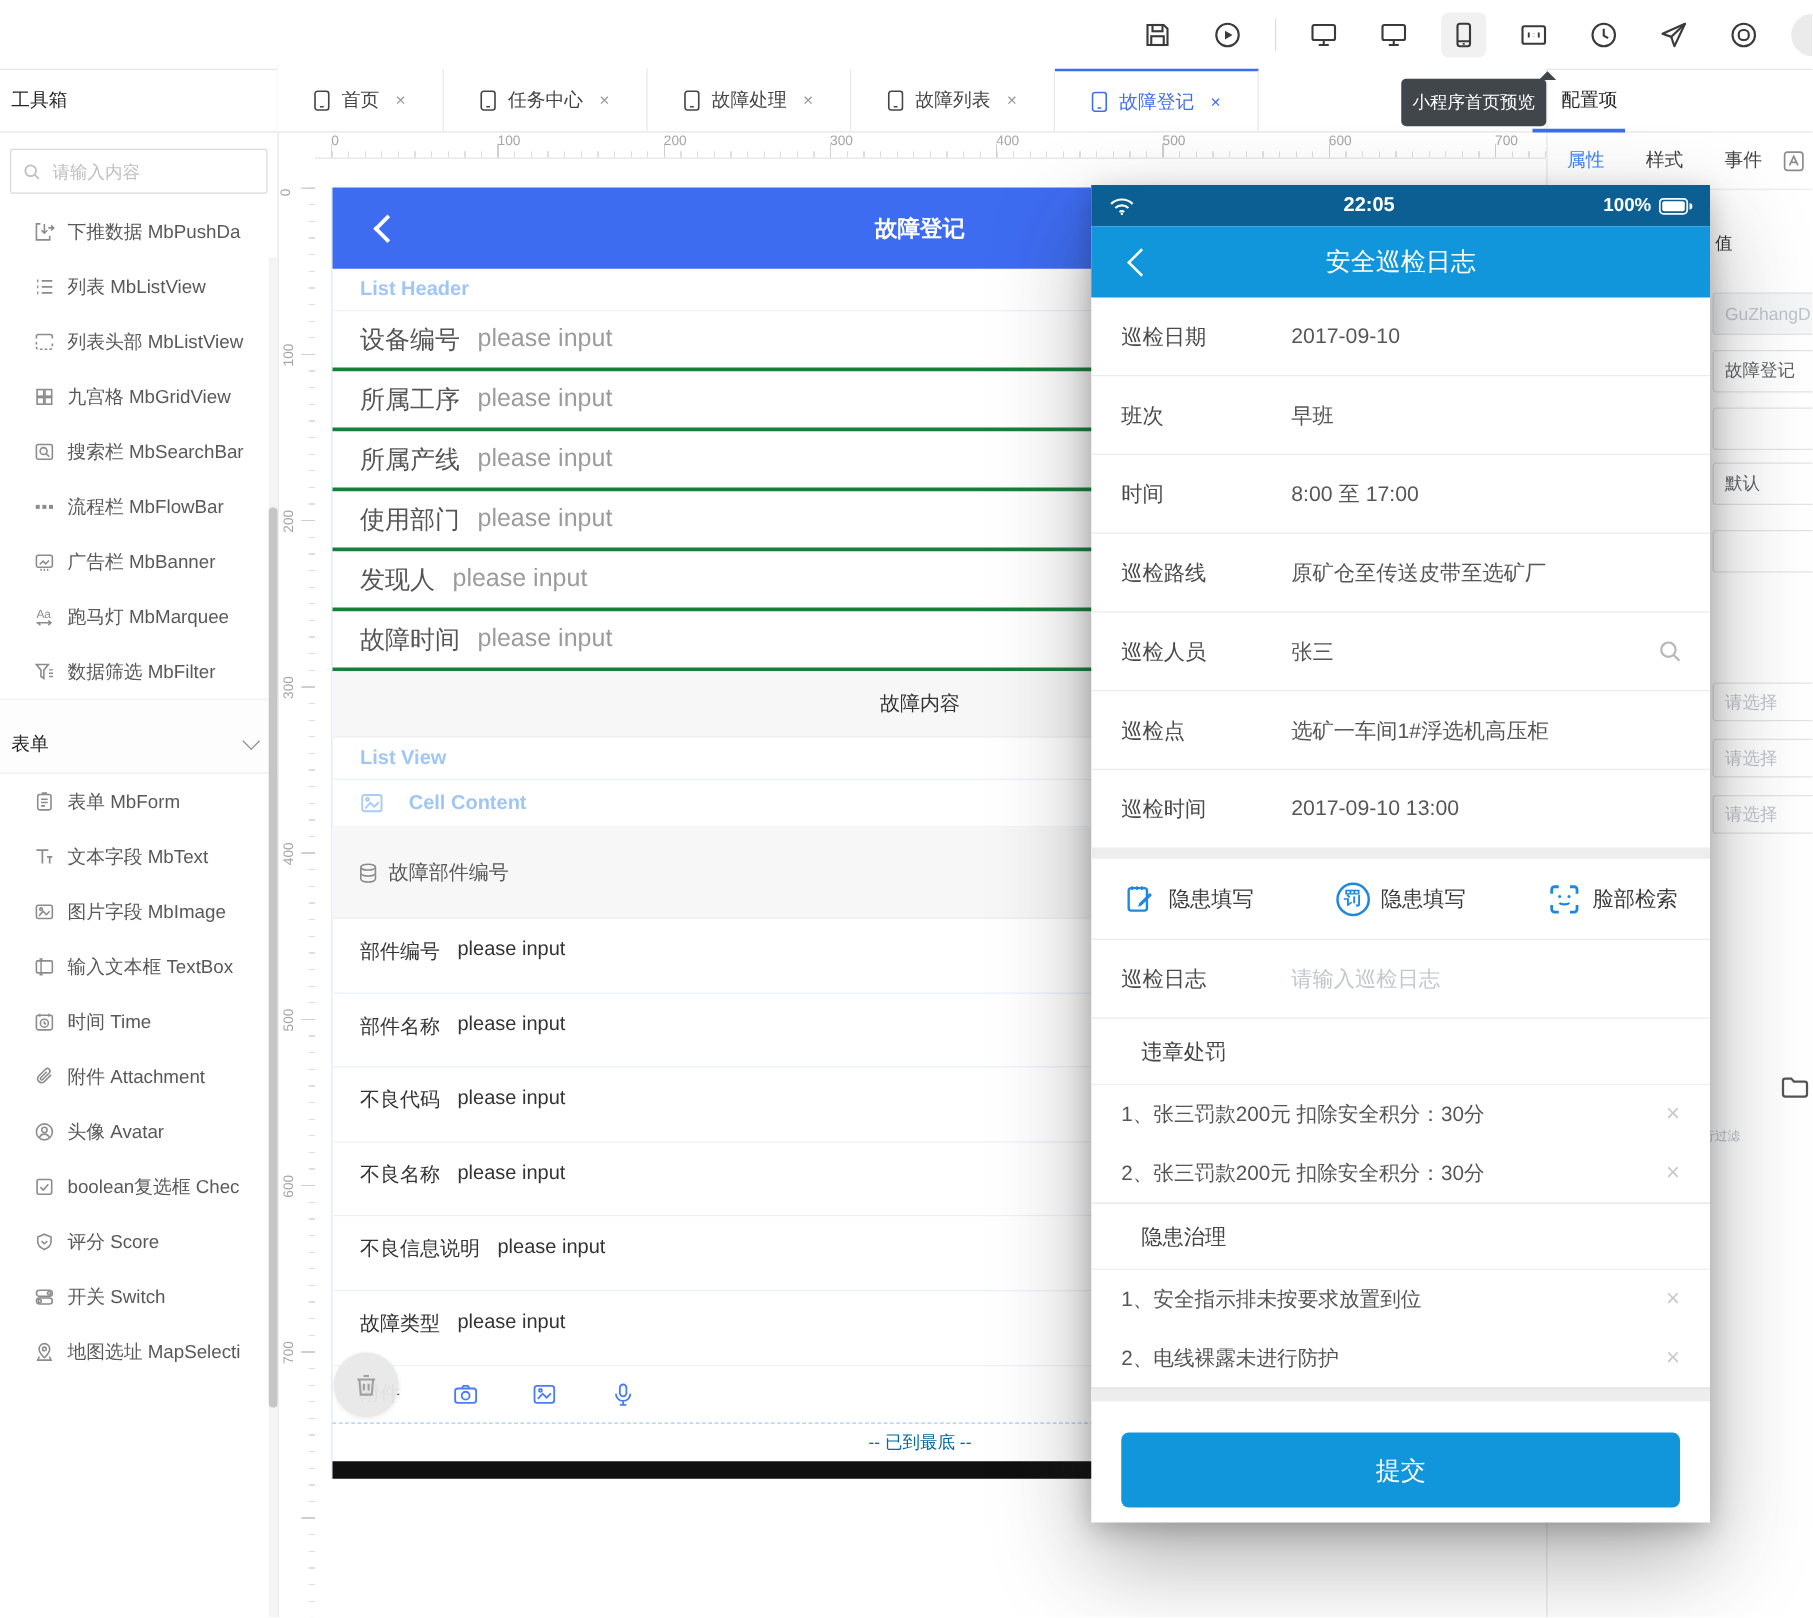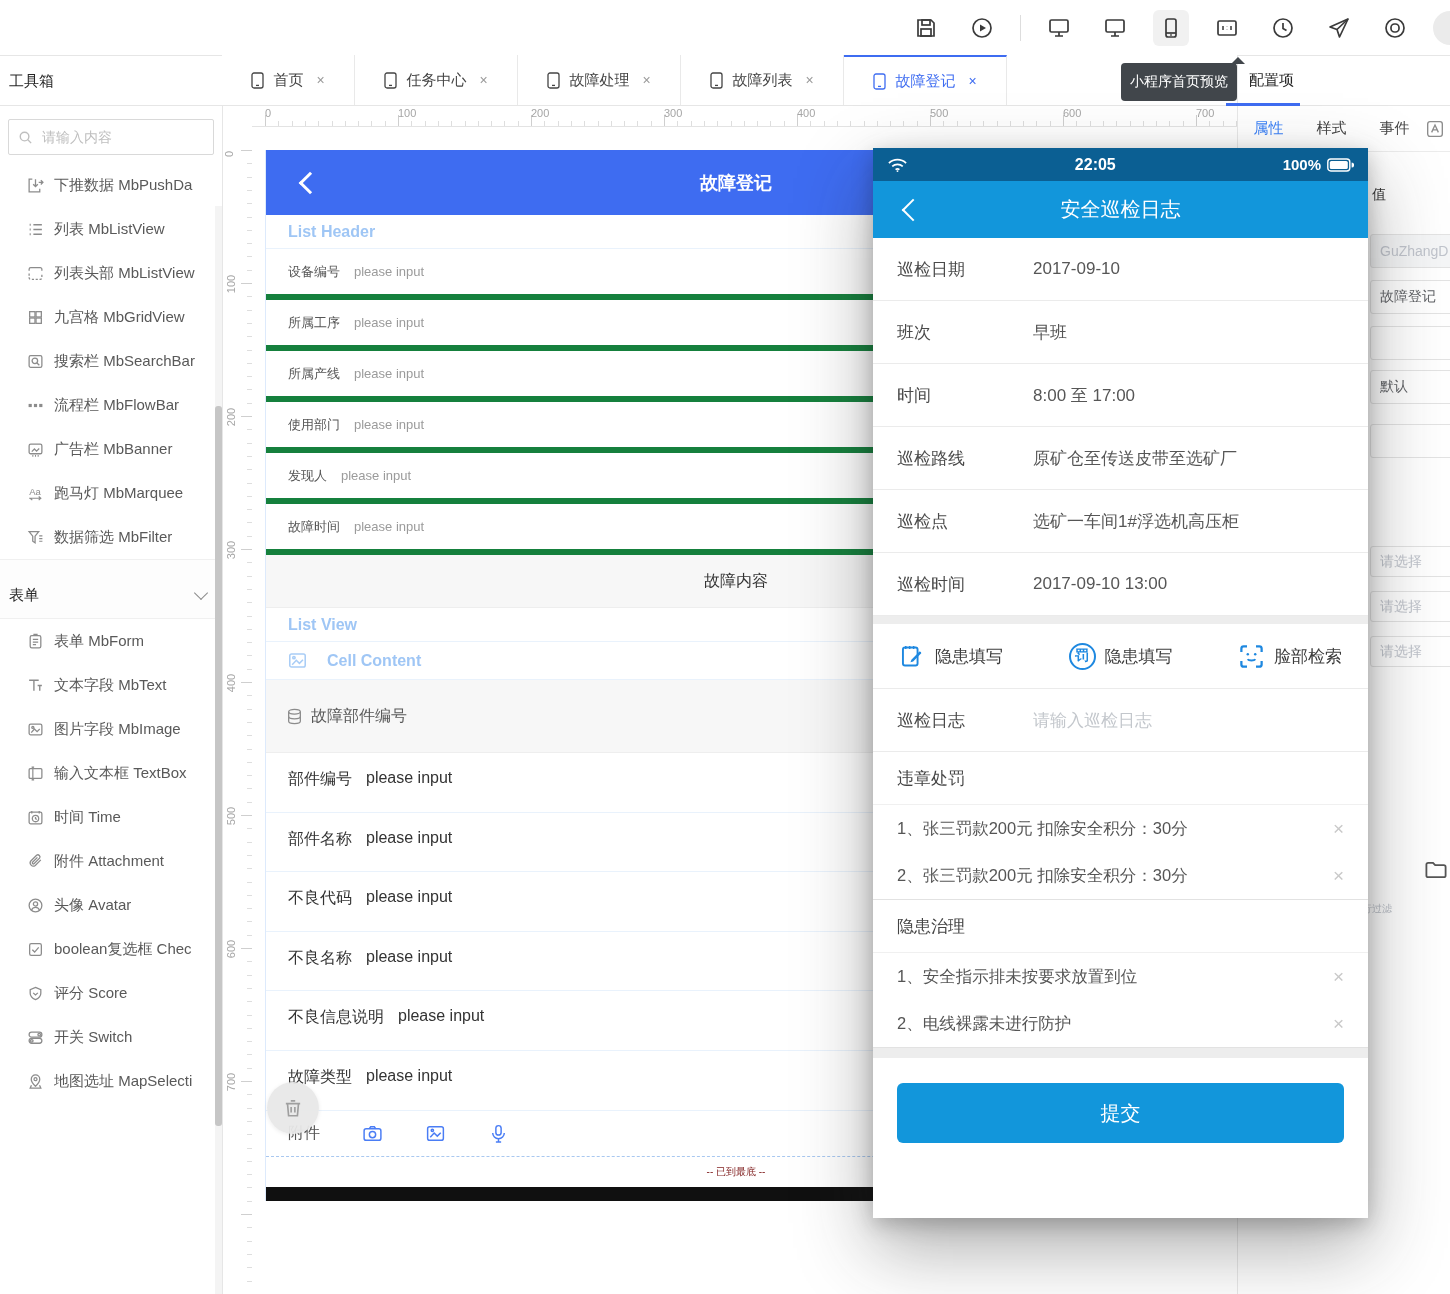--- a/index.html
+++ b/index.html
@@ -54,31 +54,31 @@
     background-position-y:24px,24px}
   .rnum{position:absolute;font-size:11px;color:#a6a6a6}
   .rnum.v{transform:rotate(-90deg);transform-origin:center}
 
   
   #frame{left:265px;top:150px;width:940px;background:#fff;border-left:1px solid #ddeafc}
   .f-head{height:65px;background:#3e6cf1;display:flex;align-items:center;position:relative}
   .f-head .title{width:100%;text-align:center;color:#fff;font-size:18px;font-weight:bold}
   .chev-left-w{position:absolute;left:36px;width:13px;height:13px;border-left:3px solid #fff;border-bottom:3px solid #fff;transform:rotate(45deg)}
   .f-lh{height:33px;display:flex;align-items:center;padding-left:22px;font-size:16px;font-weight:bold;color:#9fc6f5;border-bottom:1px solid #e9f2fc}
-  .f-row{height:45px;display:flex;align-items:center;padding-left:22px;border-bottom:6px solid #15803d;font-size:13px}
+  .f-row{height:45px;display:flex;align-items:center;padding-left:22px;border-bottom:3px solid #15803d;font-size:20px}
   .f-row .lab{color:#555}
   .f-row .ph{color:#9b9b9b;margin-left:14px}
   .f-sec{height:52px;background:#f7f7f7;display:flex;align-items:center;justify-content:center;font-size:16px;color:#333;border-bottom:1px solid #eee}
   .f-cell{height:37px;display:flex;align-items:center;gap:20px;padding-left:22px;font-size:16px;font-weight:bold;color:#9fc6f5;border-bottom:1px solid #e9f2fc}
   .f-ds{height:72px;background:#f7f7f7;display:flex;align-items:center;gap:8px;padding-left:20px;font-size:16px;color:#595959;border-bottom:1px solid #eee}
   .f-row2{height:59.6px;display:flex;align-items:flex-start;padding:16px 0 0 22px;border-bottom:1px solid #e9f2fc;font-size:16px;box-sizing:border-box}
   .f-att{height:45px;display:flex;align-items:center;gap:0;padding-left:22px;font-size:16px;color:#555}
   .f-att .aic{margin-left:42px;color:#4a7df5}
   .f-dash{height:0;border-top:1px dashed #a9c8f0}
-  .f-end{height:30px;display:flex;align-items:center;justify-content:center;font-size:10px;color:#7f1d1d}
+  .f-end{height:30px;display:flex;align-items:center;justify-content:center;font-size:14px;color:#0369a1}
   .f-black{height:14px;background:#101010}
   #trash-btn{left:267px;top:1082px;width:52px;height:52px;border-radius:50%;background:rgba(232,232,232,.95);
              display:flex;align-items:center;justify-content:center;z-index:3;box-shadow:0 1px 4px rgba(0,0,0,.08)}
 
   
   #inspector{left:1237px;top:55px;width:213px;height:1239px;border-top:1px solid #e6e6e6;background:#fff}
   #insp-top{height:49px;border-bottom:1px solid #e6e6e6;display:flex;align-items:center;padding-left:12px;font-size:15px;color:#262626}
   #insp-underline{left:1226px;top:103px;width:74px;height:3px;background:#3e6cf1;z-index:2}
   #insp-tabs{height:45px;border-bottom:1px solid #ececec;display:flex;align-items:center;gap:0;font-size:15px;color:#444}
   #insp-tabs .itab{flex:1;text-align:center}
@@ -99,21 +99,21 @@
   #p-nav{height:57px;background:#1296db;position:relative;display:flex;align-items:center;justify-content:center;flex:0 0 auto}
   #p-nav .title{color:#fff;font-size:20px}
   .chev-left-p{position:absolute;left:32px;width:14px;height:14px;border-left:2.5px solid #fff;border-bottom:2.5px solid #fff;transform:rotate(45deg)}
   .p-row{height:62px;display:flex;align-items:center;border-bottom:1px solid #ebebeb;flex:0 0 auto;position:relative}
   .p-row .lab{width:136px;padding-left:24px;font-size:17px;color:#4a4a4a;flex:0 0 auto}
   .p-row .val{font-size:17px;color:#565656}
   .p-row .rico{position:absolute;right:22px;color:#b7b7b7}
   .p-gap{background:#ededed;flex:0 0 auto}
   #p-actions{height:64px;display:flex;align-items:center;justify-content:space-between;padding:0 26px;border-bottom:1px solid #ebebeb;flex:0 0 auto}
   .p-act{display:flex;align-items:center;gap:9px;font-size:17px;color:#3b3b3b}
-  .p-sechead{height:52px;display:flex;align-items:center;padding-left:24px;font-size:17px;color:#444;border-bottom:1px solid #f0f0f0;flex:0 0 auto}
+  .p-sechead{height:52px;display:flex;align-items:center;padding-left:40px;font-size:17px;color:#444;border-bottom:1px solid #f0f0f0;flex:0 0 auto}
   .p-item{height:47px;display:flex;align-items:center;padding:0 24px;font-size:16.5px;color:#555;flex:0 0 auto;justify-content:space-between}
   .p-item .x{color:#c9c9c9;font-size:19px}
   .p-ph{color:#c3c7cc;font-size:17px}
   #p-submitwrap{flex:1;display:flex;align-items:flex-start;justify-content:center;padding-top:25px}
   #p-submit{width:447px;height:60px;background:#1296db;border-radius:6px;color:#fff;font-size:20px;
             display:flex;align-items:center;justify-content:center}
   .p-secline{height:0;border-top:1px solid #e2e2e2;flex:0 0 auto}
 </style>
 </head>
 <body>
@@ -655,20 +655,30 @@
       </div>
     <div class="p-row">
         <span class="lab">时间</span>
         <span class="val">8:00 至 17:00</span>
       </div>
     <div class="p-row">
         <span class="lab">巡检路线</span>
         <span class="val">原矿仓至传送皮带至选矿厂</span>
       </div>
     <div class="p-row">
+      <span class="lab">巡检人员</span>
+      <span class="val">张三</span>
+      <span class="rico">
+          <svg width="20" height="20" viewBox="0 0 16 16" fill="none" stroke="currentColor" stroke-width="1.4">
+            <circle cx="7" cy="7" r="4.6"></circle>
+            <path d="M10.5 10.5 14 14"></path>
+          </svg>
+        </span>
+    </div>
+    <div class="p-row">
         <span class="lab">巡检点</span>
         <span class="val">选矿一车间1#浮选机高压柜</span>
       </div>
     <div class="p-row">
         <span class="lab">巡检时间</span>
         <span class="val">2017-09-10 13:00</span>
       </div>
 
     <div class="p-gap" style="height:8px"></div>
 

